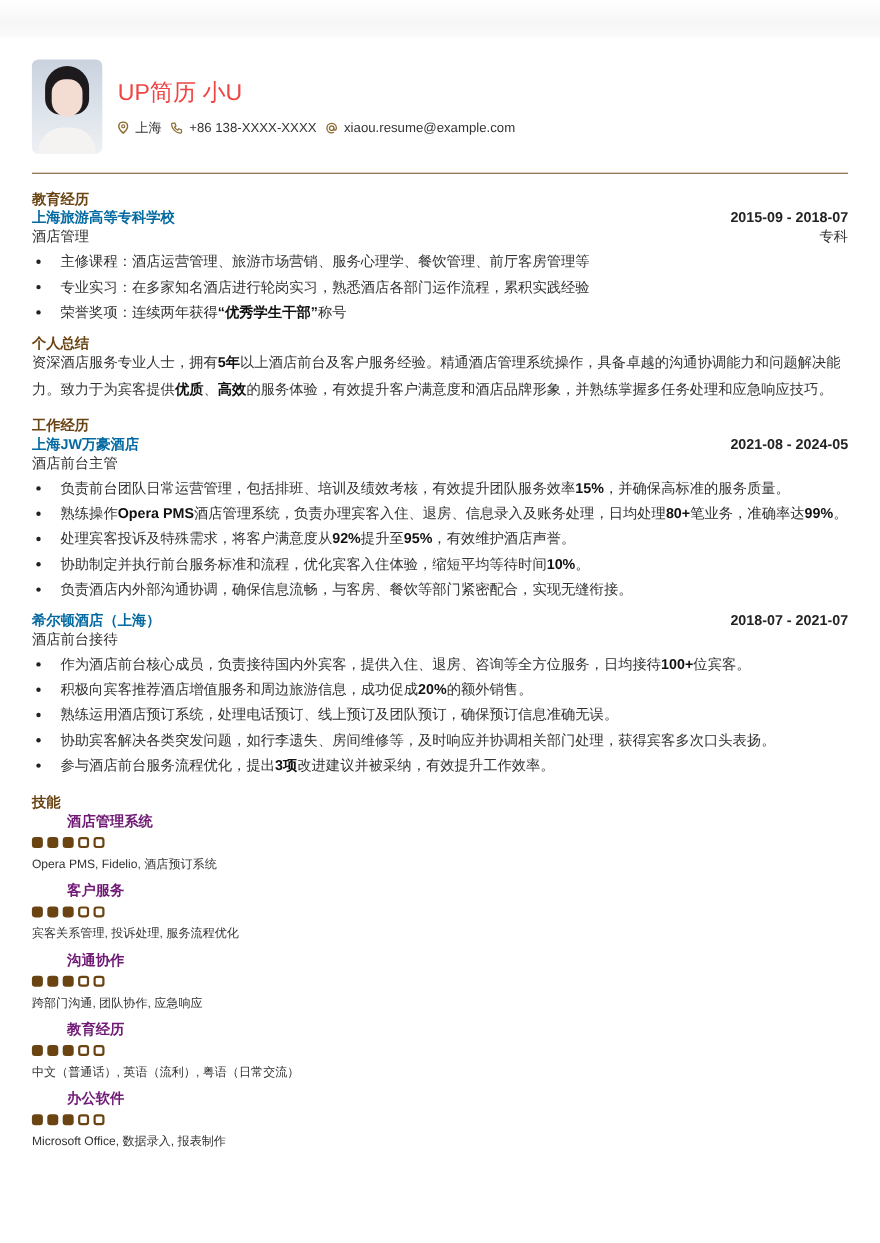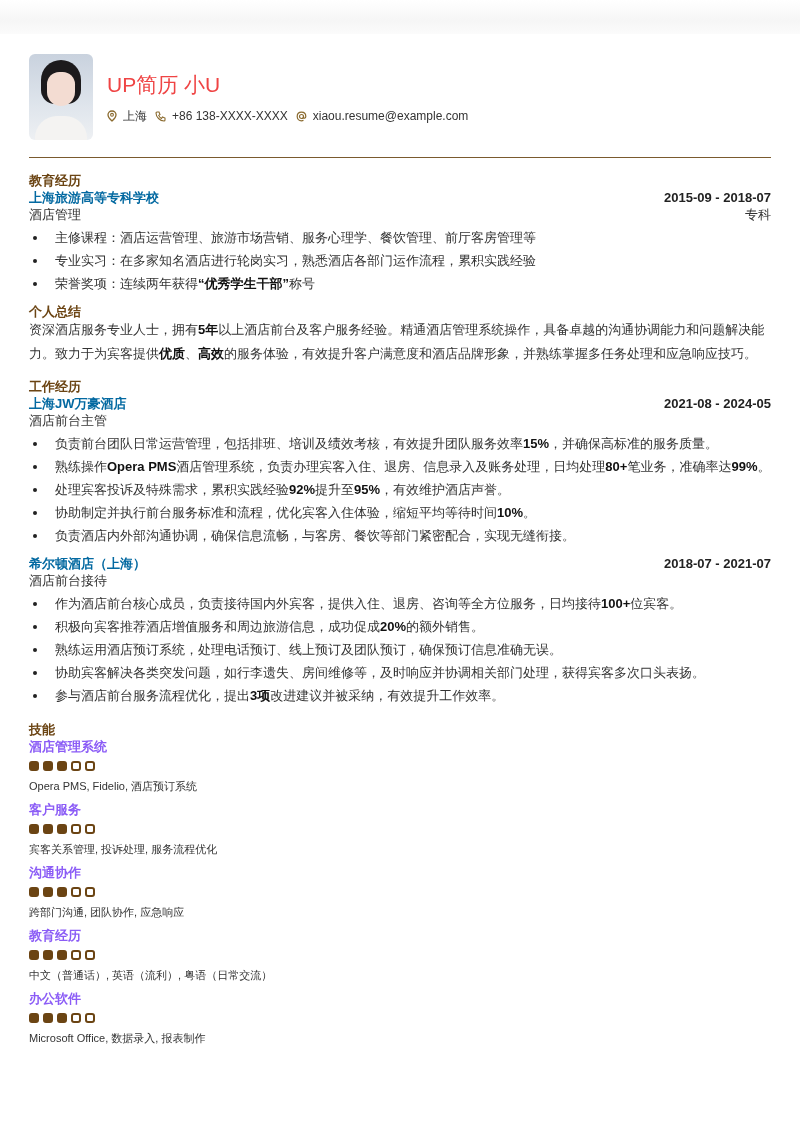--- a/index.html
+++ b/index.html
@@ -23,21 +23,21 @@
   .section-title { font-size: 13px; font-weight: bold; color: #6b4413; line-height: 17px; }
   .row { display: flex; justify-content: space-between; font-size: 13px; line-height: 17px; }
   .row .l-bold { font-weight: bold; color: #0369a1; }
   .row .r-bold { font-weight: bold; color: #222; }
   .row .sub { color: #333; text-align: right; }
   ul.bullets { list-style: none; margin-top: 6px; }
   ul.bullets li { position: relative; padding-left: 26px; font-size: 13px; line-height: 18px; color: #333; margin-bottom: 5px; }
   ul.bullets li::before { content: ""; position: absolute; left: 4px; top: 7px; width: 4px; height: 4px; border-radius: 50%; background: #222; }
   b { color: #111; }
   .summary { font-size: 13px; line-height: 24px; color: #333; }
-  .skill-name { font-size: 13px; font-weight: bold; color: #8b5cf6; line-height: 17px; }
+  .skill-name { font-size: 13px; font-weight: bold; color: #701a75; line-height: 17px; margin-left: 32px; }
   .dots { display: flex; height: 12px; margin-top: 6px; margin-bottom: 6px; }
   .dot { width: 10px; height: 10px; border-radius: 3px; margin-right: 4px; border: 2px solid #6b4413; }
   .dot.on { background: #6b4413; }
   .skill-desc { font-size: 11px; color: #333; line-height: 14px; }
 </style>
 </head>
 <body>
 
 <div class="topshade"></div>
 
@@ -107,21 +107,21 @@
       <div class="row">
         <span class="l-bold">上海JW万豪酒店</span>
         <span class="r-bold">2021-08 - 2024-05</span>
       </div>
       <div class="row">
           <span class="sub">酒店前台主管</span>
         </div>
       <ul class="bullets">
         <li><span>负责前台团队日常运营管理，包括排班、培训及绩效考核，有效提升团队服务效率</span><b>15%</b><span>，并确保高标准的服务质量。</span></li>
         <li><span>熟练操作</span><b>Opera PMS</b><span>酒店管理系统，负责办理宾客入住、退房、信息录入及账务处理，日均处理</span><b>80+</b><span>笔业务，准确率达</span><b>99%</b><span>。</span></li>
-        <li><span>处理宾客投诉及特殊需求，累积实践经验</span><b>92%</b><span>提升至</span><b>95%</b><span>，有效维护酒店声誉。</span></li>
+        <li><span>处理宾客投诉及特殊需求，将客户满意度从</span><b>92%</b><span>提升至</span><b>95%</b><span>，有效维护酒店声誉。</span></li>
         <li><span>协助制定并执行前台服务标准和流程，优化宾客入住体验，缩短平均等待时间</span><b>10%</b><span>。</span></li>
         <li><span>负责酒店内外部沟通协调，确保信息流畅，与客房、餐饮等部门紧密配合，实现无缝衔接。</span></li>
       </ul>
     </div>
     <div style="margin-top:10px">
       <div class="row">
         <span class="l-bold">希尔顿酒店（上海）</span>
         <span class="r-bold">2018-07 - 2021-07</span>
       </div>
       <div class="row">

